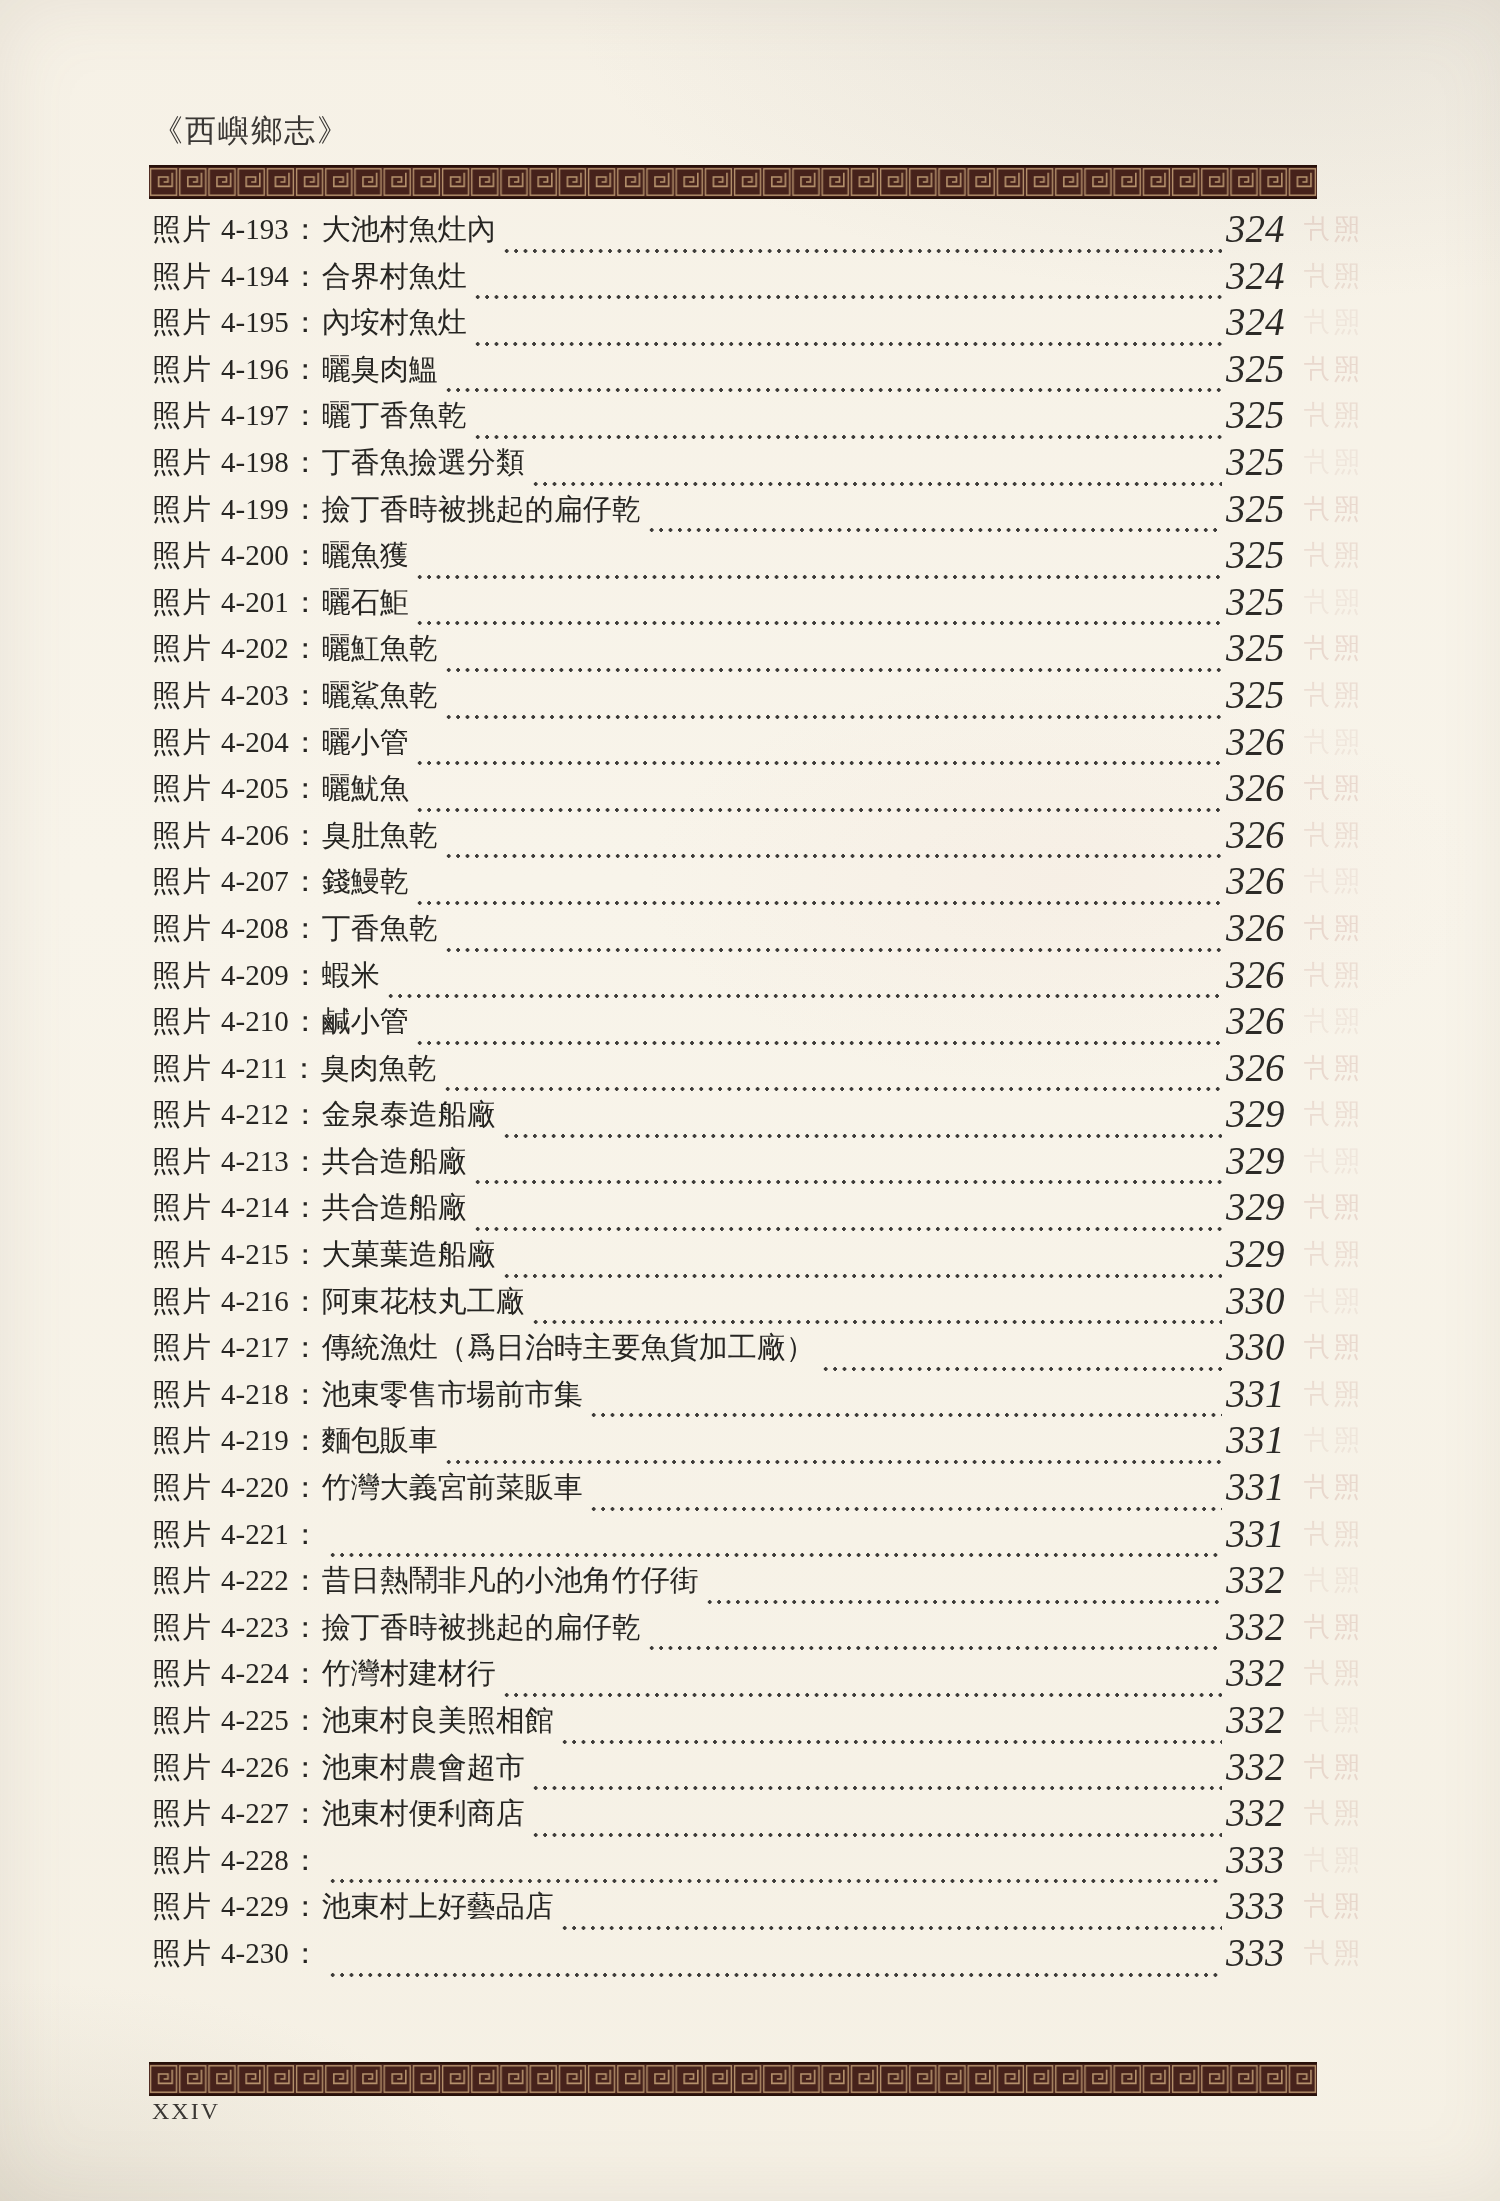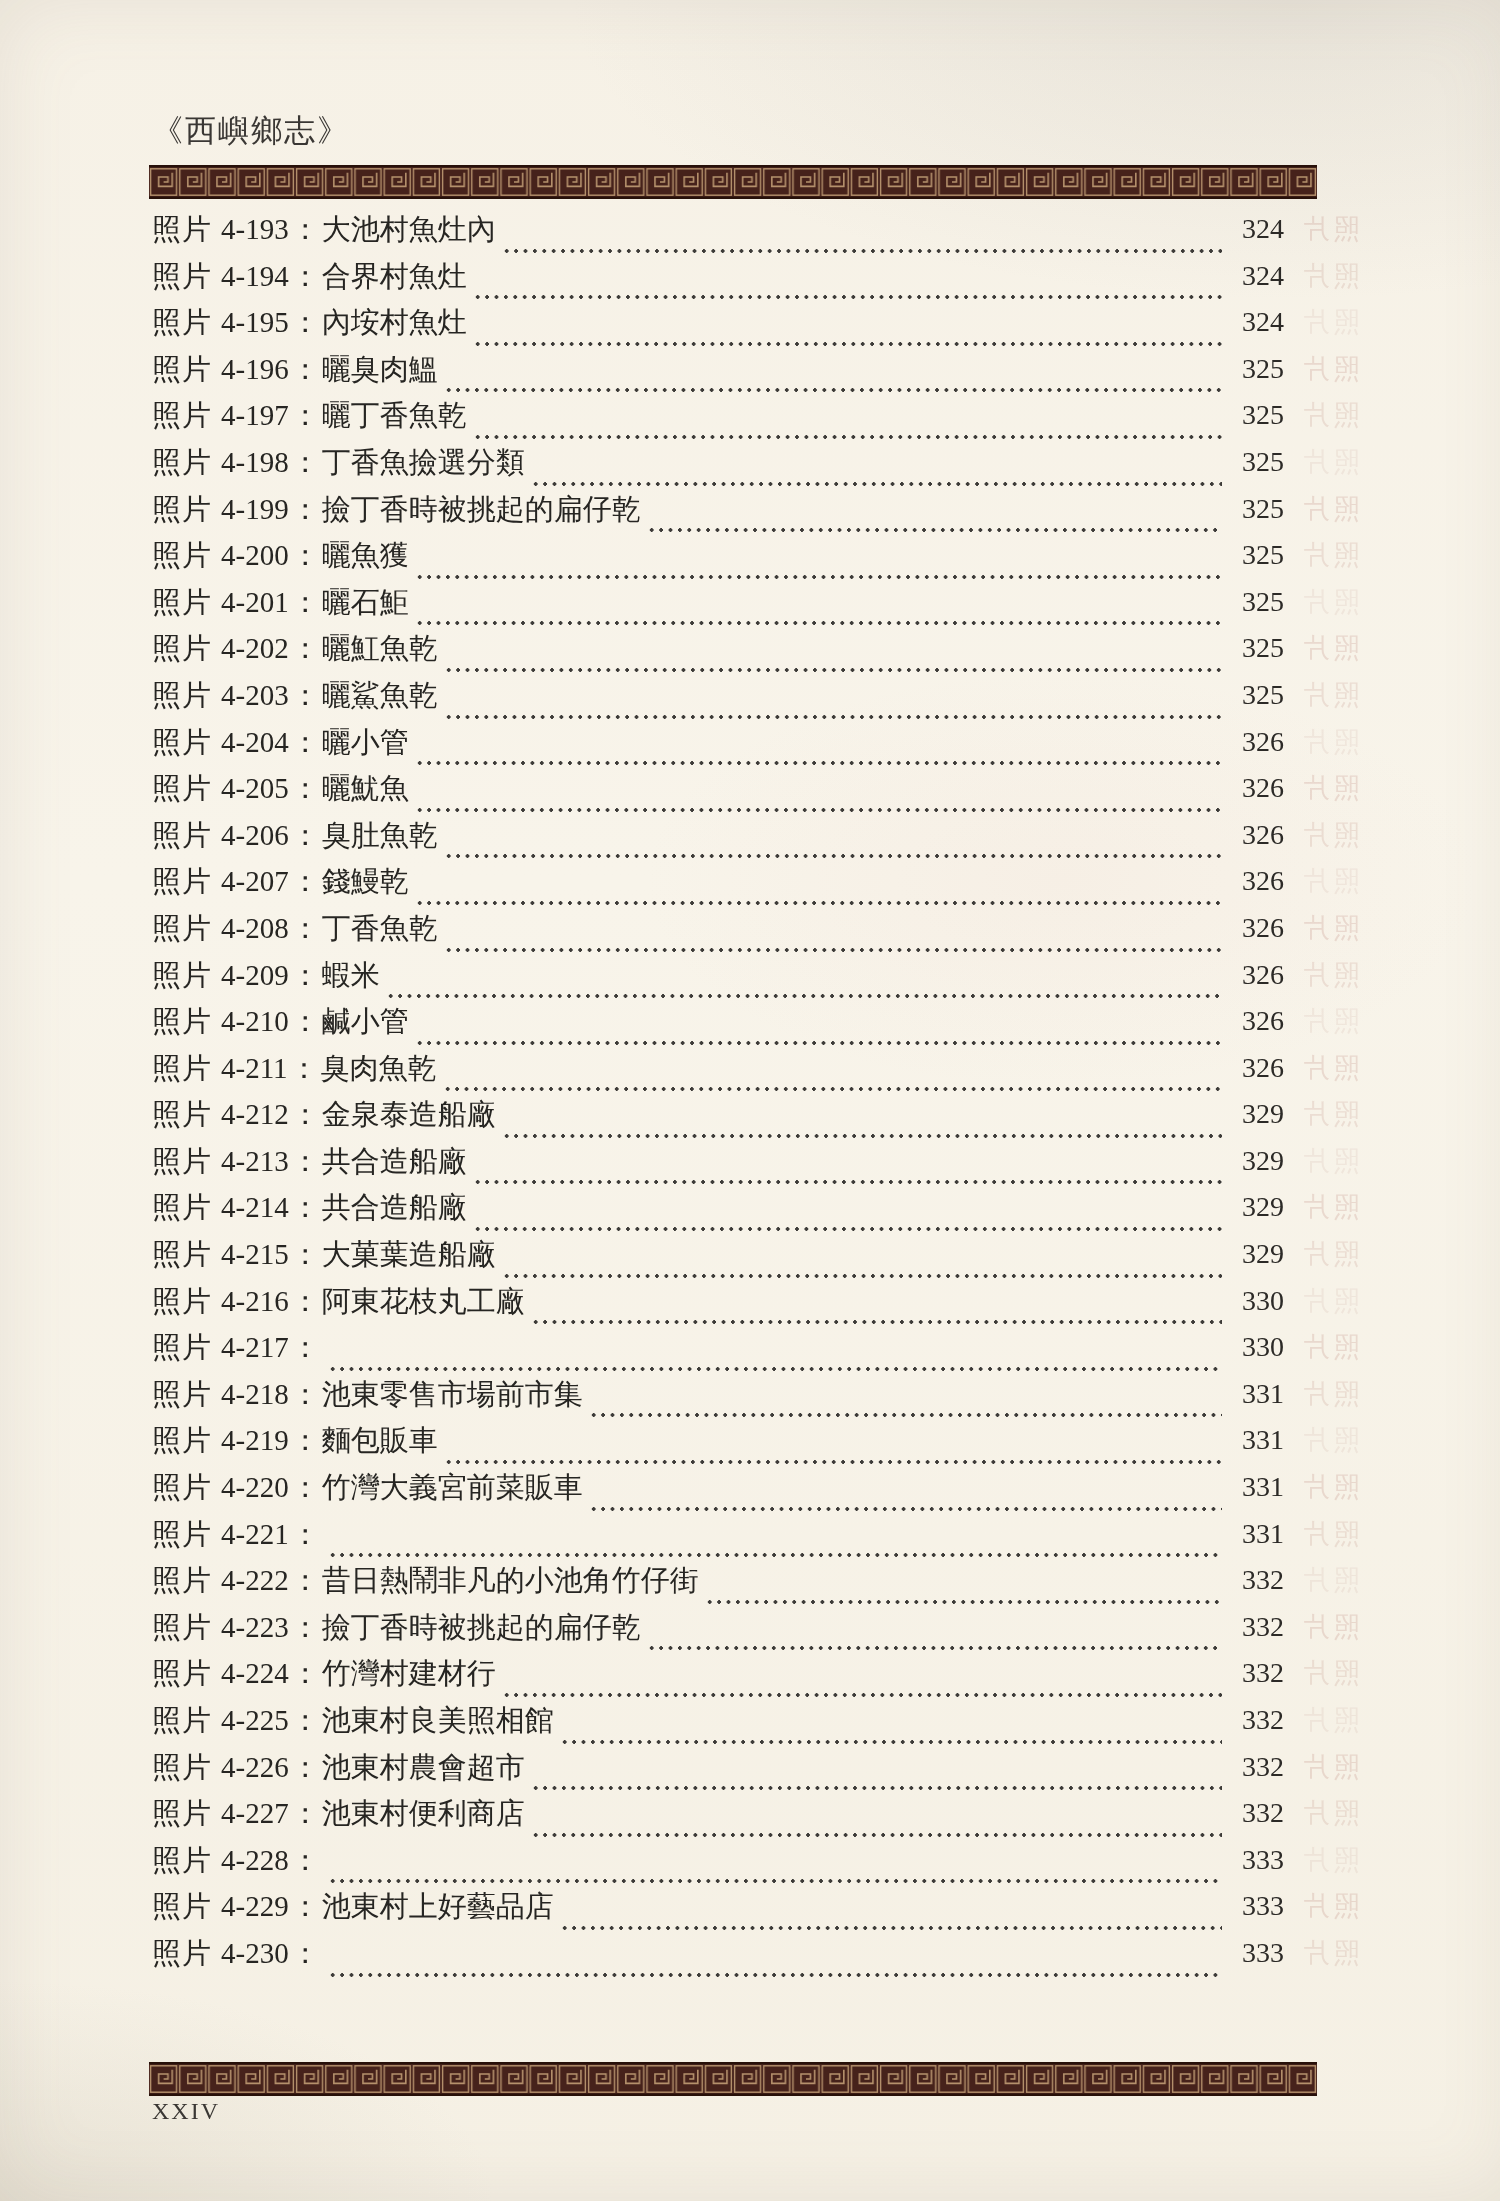--- a/index.html
+++ b/index.html
@@ -38,21 +38,21 @@
   .row .prefix{letter-spacing:1px;}
   .row .num{margin-left:9px;font-size:29px;}
   .row .sep{margin:0 2px 0 2px;}
   .leader{
     flex:1;height:4px;margin:0 4px 0 6px;
     background-image:radial-gradient(circle,#3d3b38 1.6px,transparent 2.0px);
     background-size:9.4px 4px;
     background-repeat:repeat-x;
     background-position:left bottom;
   }
-  .pagenum{flex:none;width:58px;text-align:right;font-size:28px;color:#2c2a27;}
+  .pagenum{flex:none;width:58px;text-align:right;font-size:39px;color:#2c2a27;font-style:italic;}
   .ghost{
     position:absolute;left:100%;margin-left:16px;top:0;
     transform:scaleX(-1);
     color:rgba(171,102,90,0.15);
     font-size:27px;letter-spacing:3px;
     pointer-events:none;
   }
   .row:nth-child(3n) .ghost{color:rgba(171,102,90,0.09);}
   .row:nth-child(3n+1) .ghost{color:rgba(171,102,90,0.18);}
   .roman{
@@ -320,20 +320,21 @@
       <span class="title">阿東花枝丸工廠</span>
       <span class="leader"></span>
       <span class="pagenum">330</span>
       <span class="ghost">照片</span>
     </div>
 
     <div class="row">
       <span class="prefix">照片</span>
       <span class="num">4-217</span>
       <span class="sep">：</span>
+      <span class="title">傳統漁灶（爲日治時主要魚貨加工廠）</span>
       <span class="leader"></span>
       <span class="pagenum">330</span>
       <span class="ghost">照片</span>
     </div>
 
     <div class="row">
       <span class="prefix">照片</span>
       <span class="num">4-218</span>
       <span class="sep">：</span>
       <span class="title">池東零售市場前市集</span>

